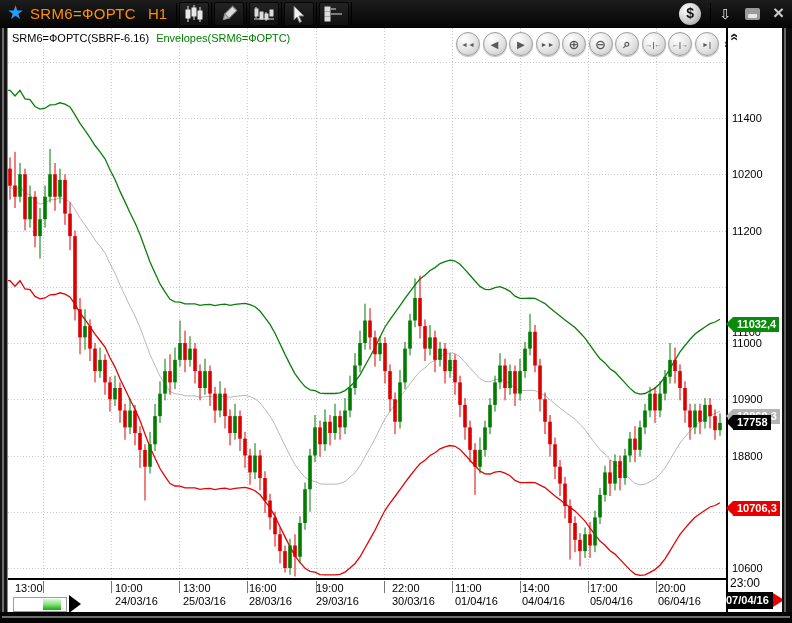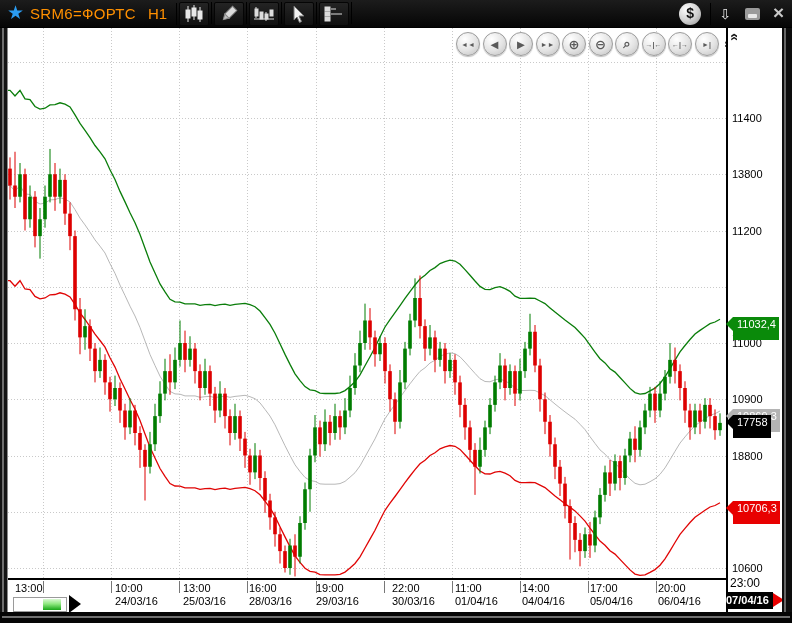--- a/index.html
+++ b/index.html
@@ -69,22 +69,22 @@
   }
   .collapse-chevron { color:#111; font-size:15px; font-weight:bold;
     transform:rotate(-90deg); margin-left:2px; letter-spacing:-2px; cursor:default;}
 
   
   #price-axis { position:absolute; left:726px; top:0; width:56px; height:584px;
     background:#fff; border-left:2px solid #000; }
   .p-label { position:absolute; left:4px; font-size:11px; color:#000; }
   .axis-chevron { position:absolute; left:2px; top:2px; color:#111; font-size:14px;
     font-weight:bold; transform:rotate(-90deg); letter-spacing:-2px; }
-  .badge { position:absolute; height:23px; line-height:15px; color:#fff;
-    font-size:11px; font-weight:normal; padding:0 3px 0 4px; white-space:nowrap; }
+  .badge { position:absolute; height:15px; line-height:15px; color:#fff;
+    font-size:11px; font-weight:bold; padding:0 3px 0 4px; white-space:nowrap; }
   .badge .tip { position:absolute; left:-7px; top:0; width:0; height:0;
     border-top:7.5px solid transparent; border-bottom:7.5px solid transparent; }
   #badge-upper { background:#0a8a0a; } #badge-upper .tip { border-right:7px solid #0a8a0a; }
   #badge-ma    { background:#b4b4b4; } #badge-ma .tip    { border-right:7px solid #b4b4b4; }
   #badge-last  { background:#000;    } #badge-last .tip  { border-right:7px solid #000; }
   #badge-lower { background:#e80000;text-align:center; } #badge-lower .tip { border-right:7px solid #e80000; }
   #axis-time  { position:absolute; left:2px; top:548px; font-size:12px; color:#000; }
   #date-badge { position:absolute; left:-6px; top:564px; height:17px; line-height:17px;
     background:#000; color:#fff; font-size:11px; font-weight:bold; padding:0 4px; }
   #date-badge .rtip { position:absolute; right:-11px; top:1px; width:0; height:0;
@@ -503,20 +503,23 @@
             <rect x="695.2" y="376.875" width="3.6" height="16.875" fill="#007c00"></rect>
             <line x1="702" y1="370.125" x2="702" y2="400.5" stroke="#dd0000" stroke-width="1"></line>
             <rect x="700.2" y="376.875" width="3.6" height="11.25" fill="#dd0000"></rect>
             <line x1="707" y1="381.375" x2="707" y2="411.75" stroke="#dd0000" stroke-width="1"></line>
             <rect x="705.2" y="388.125" width="3.6" height="14.0625" fill="#dd0000"></rect>
             <line x1="712" y1="385.3125" x2="712" y2="407.8125" stroke="#007c00" stroke-width="1"></line>
             <rect x="710.2" y="394.875" width="3.6" height="7.3125" fill="#007c00"></rect>
           </g>
       </svg>
 
+      <div id="legend">
+        <span class="inst">SRM6=ФОРТС(SBRF-6.16)</span><span class="ind">Envelopes(SRM6=ФОРТС)</span>
+      </div>
 
       <div id="nav-row">
 
       <div class="nav-btn" style="font-size: 7px;">◄◄</div>
           <div class="nav-btn" style="font-size: 13px;">◄</div>
           <div class="nav-btn" style="font-size: 13px;">►</div>
           <div class="nav-btn" style="font-size: 7px;">►►</div>
           <div class="nav-btn" style="font-size: 13px;">⊕</div>
           <div class="nav-btn" style="font-size: 13px;">⊖</div>
           <div class="nav-btn" style="font-size: 13px;">⌕</div>
@@ -524,21 +527,21 @@
           <div class="nav-btn" style="font-size: 7px;">←|→</div>
           <div class="nav-btn" style="font-size: 7px;">►|</div>
           <span class="collapse-chevron">»</span>
         </div>
     </div>
 
     <div id="price-axis">
       <span class="axis-chevron">»</span>
       <div id="price-labels">
           <span class="p-label" style="top: 84px;">11400</span>
-          <span class="p-label" style="top: 140.25px;">13800</span>
+          <span class="p-label" style="top: 140.25px;">10200</span>
           <span class="p-label" style="top: 196.5px;">11200</span>
           <span class="p-label" style="top: 252.75px; margin-top: 45px;">11100</span>
           <span class="p-label" style="top: 309px;">11000</span>
           <span class="p-label" style="top: 365.25px;">10900</span>
           <span class="p-label" style="top: 421.5px;">18800</span>
           <span class="p-label" style="top: 477.75px;">10700</span>
           <span class="p-label" style="top: 534px;">10600</span>
         </div>
       <div class="badge" id="badge-upper" style="top: 289.275px; left: 5px;"><span class="tip"></span><span>11032,4</span></div>
       <div class="badge" id="badge-ma" style="top: 381.019px; left: 5px;"><span class="tip"></span><span>10869,3</span></div>

